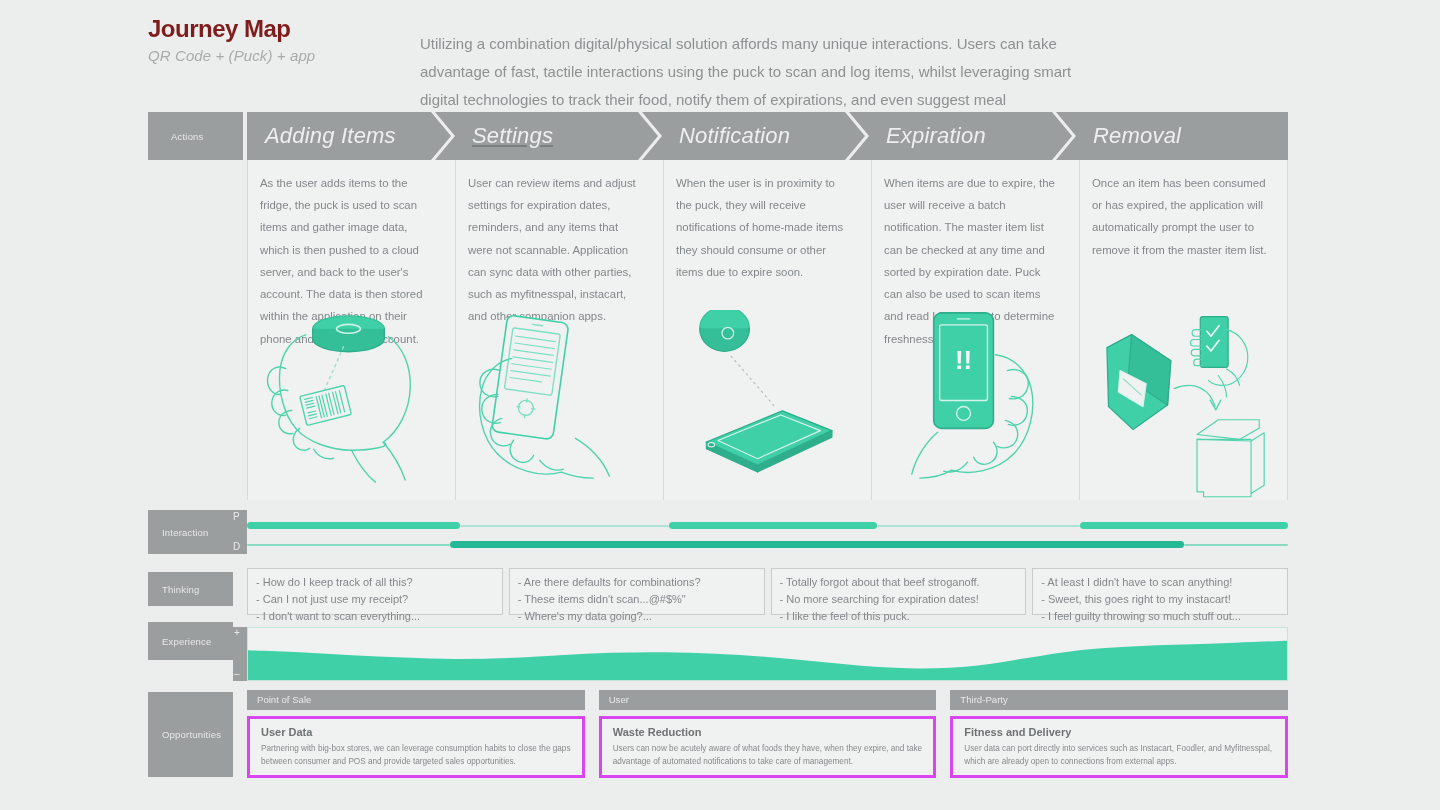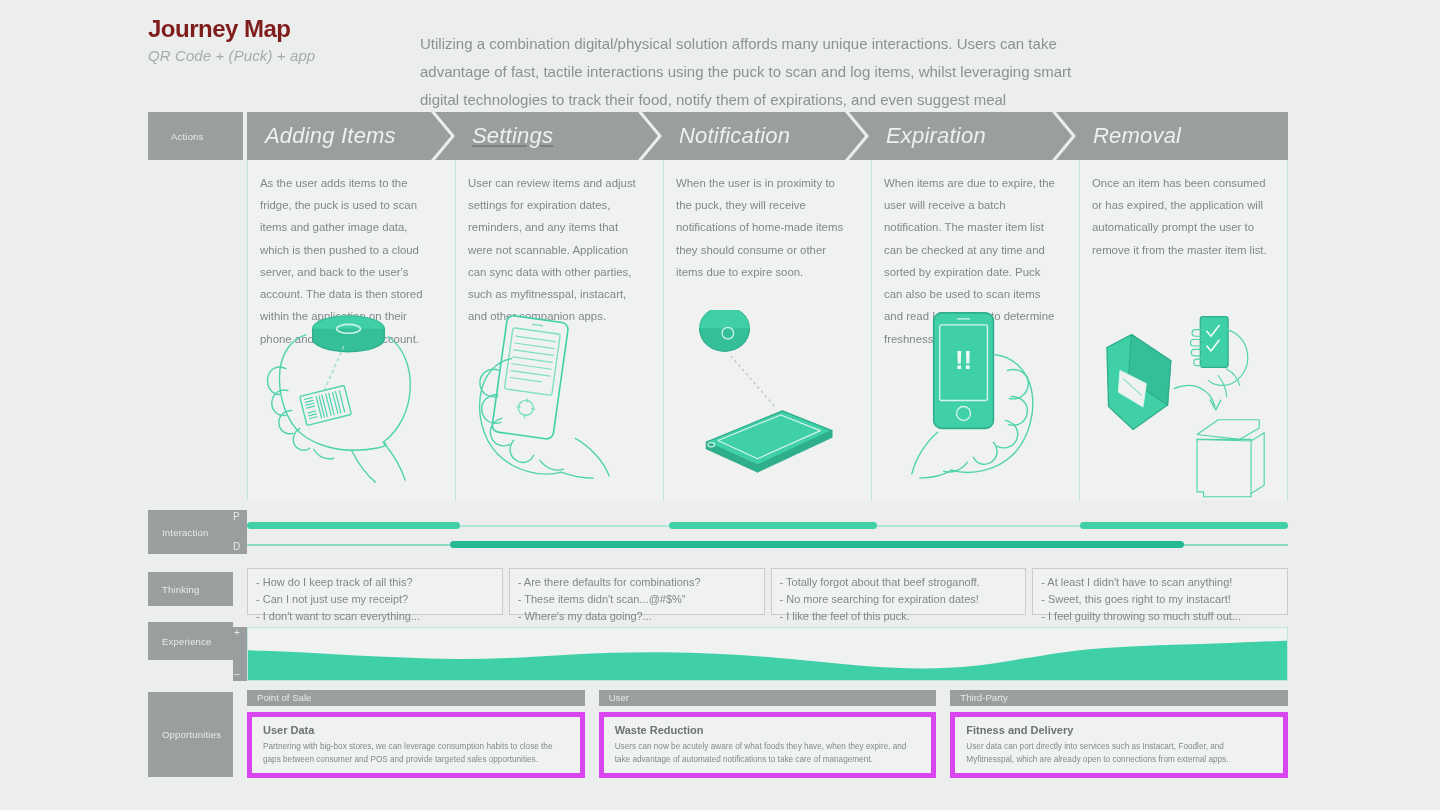--- a/index.html
+++ b/index.html
@@ -117,21 +117,21 @@
   
   .opps-label{top:692px;height:85px;}
   .oppsrow{position:absolute;left:247px;top:690px;width:1041px;height:88px;display:flex;gap:14px;}
   .oppcol{flex:1 1 0;display:flex;flex-direction:column;}
   .oppcap{
     height:20px;background:#9b9e9e;display:flex;align-items:center;padding-left:10px;
     box-sizing:border-box;
   }
   .oppcap span{font-size:9.6px;color:#e8eaea;}
   .oppbody{
-    margin-top:6px;flex:1 1 auto;background:#f0f2f1;border:5px solid #d946ef;
+    margin-top:6px;flex:1 1 auto;background:#f0f2f1;border:3px solid #d946ef;
     box-sizing:border-box;padding:7px 11px;
   }
   .opptitle{font-size:11px;font-weight:bold;color:#6d7273;margin-bottom:4px;}
   .oppdesc{font-size:8.2px;line-height:1.6;color:#85898b;}
 </style>
 </head>
 <body>
 
 <div class="page">
 

